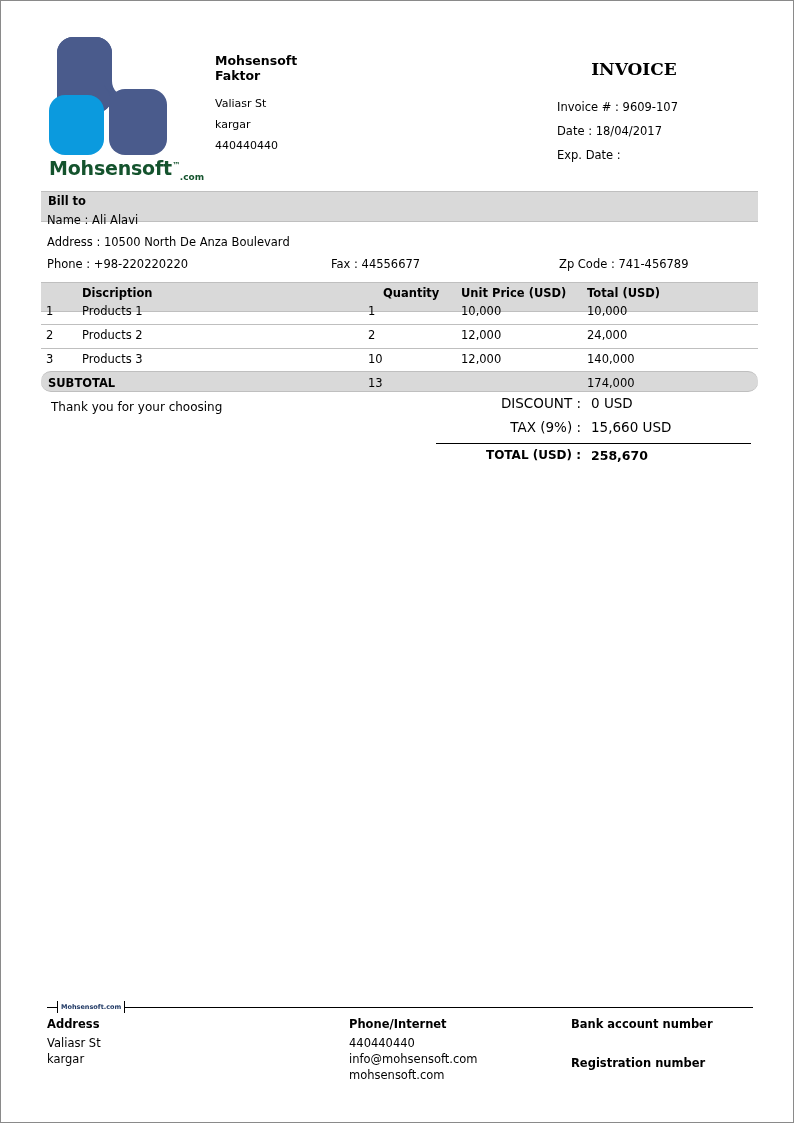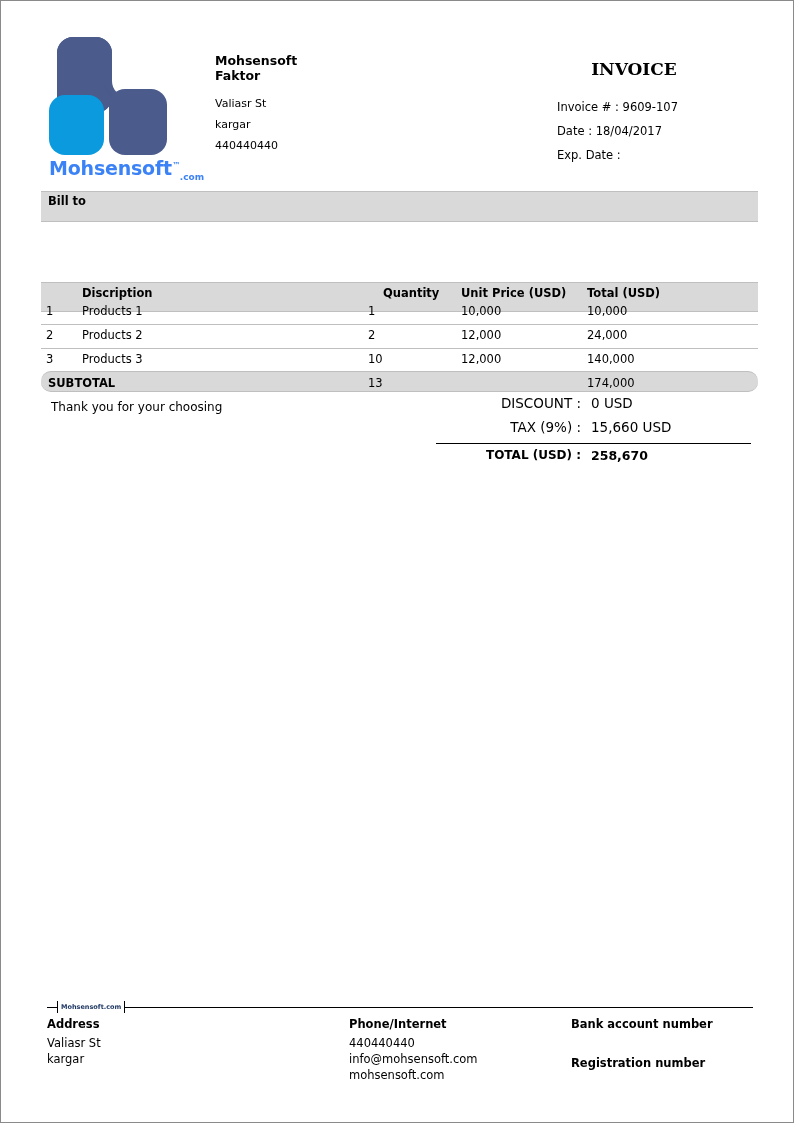--- a/index.html
+++ b/index.html
@@ -45,21 +45,21 @@
     height: 118px;
   }
   .logo-wordmark {
     position: absolute;
     left: 0;
     top: 120px;
     white-space: nowrap;
     font-family: "DejaVu Sans", "Liberation Sans", sans-serif;
     font-weight: bold;
     font-size: 19px;
-    color: #3b82f6;
+    color: #14532d;
     letter-spacing: -0.2px;
   }
   .logo-wordmark .tm {
     font-size: 8px;
     vertical-align: super;
     font-weight: bold;
   }
   .logo-wordmark .dotcom {
     font-size: 9px;
     vertical-align: sub;
@@ -351,20 +351,33 @@
       <div class="invoice-meta-line">Date : 18/04/2017</div>
       <div class="invoice-meta-line">Exp. Date :</div>
     </div>
 
   </div>
 
   <div class="band billto-band">
     <span class="band-label">Bill to</span>
   </div>
 
+  <div class="billto-rows">
+    <div class="billto-row">
+      <span class="c1">Name : Ali Alavi</span>
+    </div>
+    <div class="billto-row">
+      <span class="c1">Address : 10500 North De Anza Boulevard</span>
+    </div>
+    <div class="billto-row">
+      <span class="c1">Phone : +98-220220220</span>
+      <span class="c2">Fax : 44556677</span>
+      <span class="c3">Zp Code : 741-456789</span>
+    </div>
+  </div>
 
   <div class="band table-head">
     <span class="th col-desc">Discription</span>
     <span class="th col-qty">Quantity</span>
     <span class="th col-unit">Unit Price (USD)</span>
     <span class="th col-tot">Total (USD)</span>
   </div>
 
   <div class="rows">
     <div class="row">

